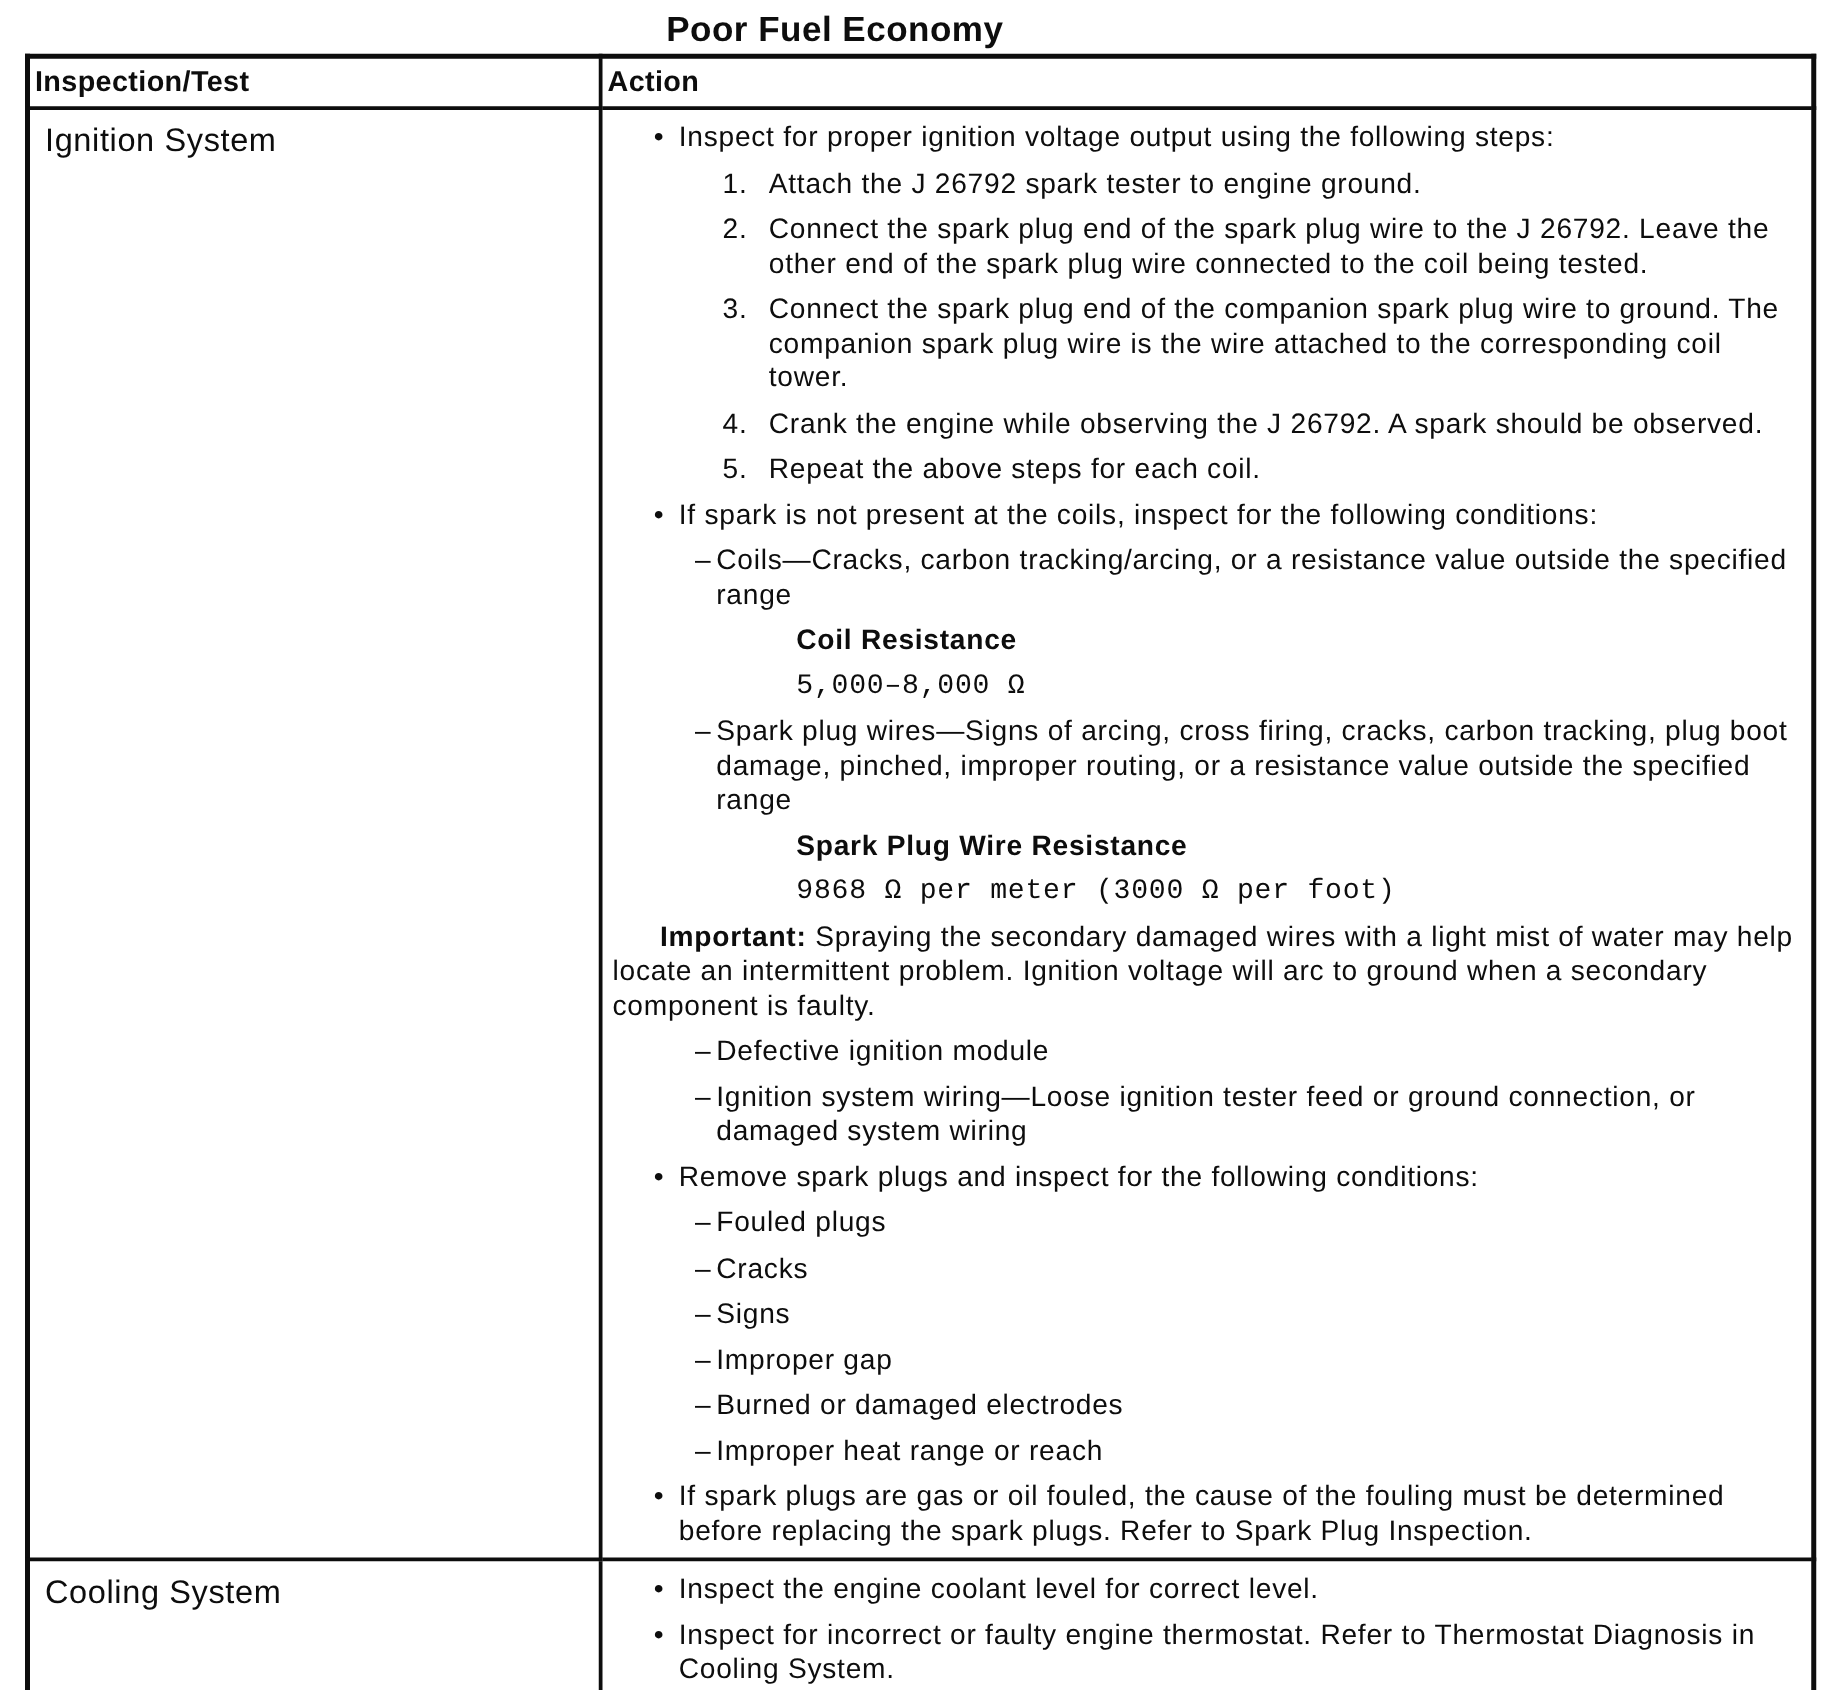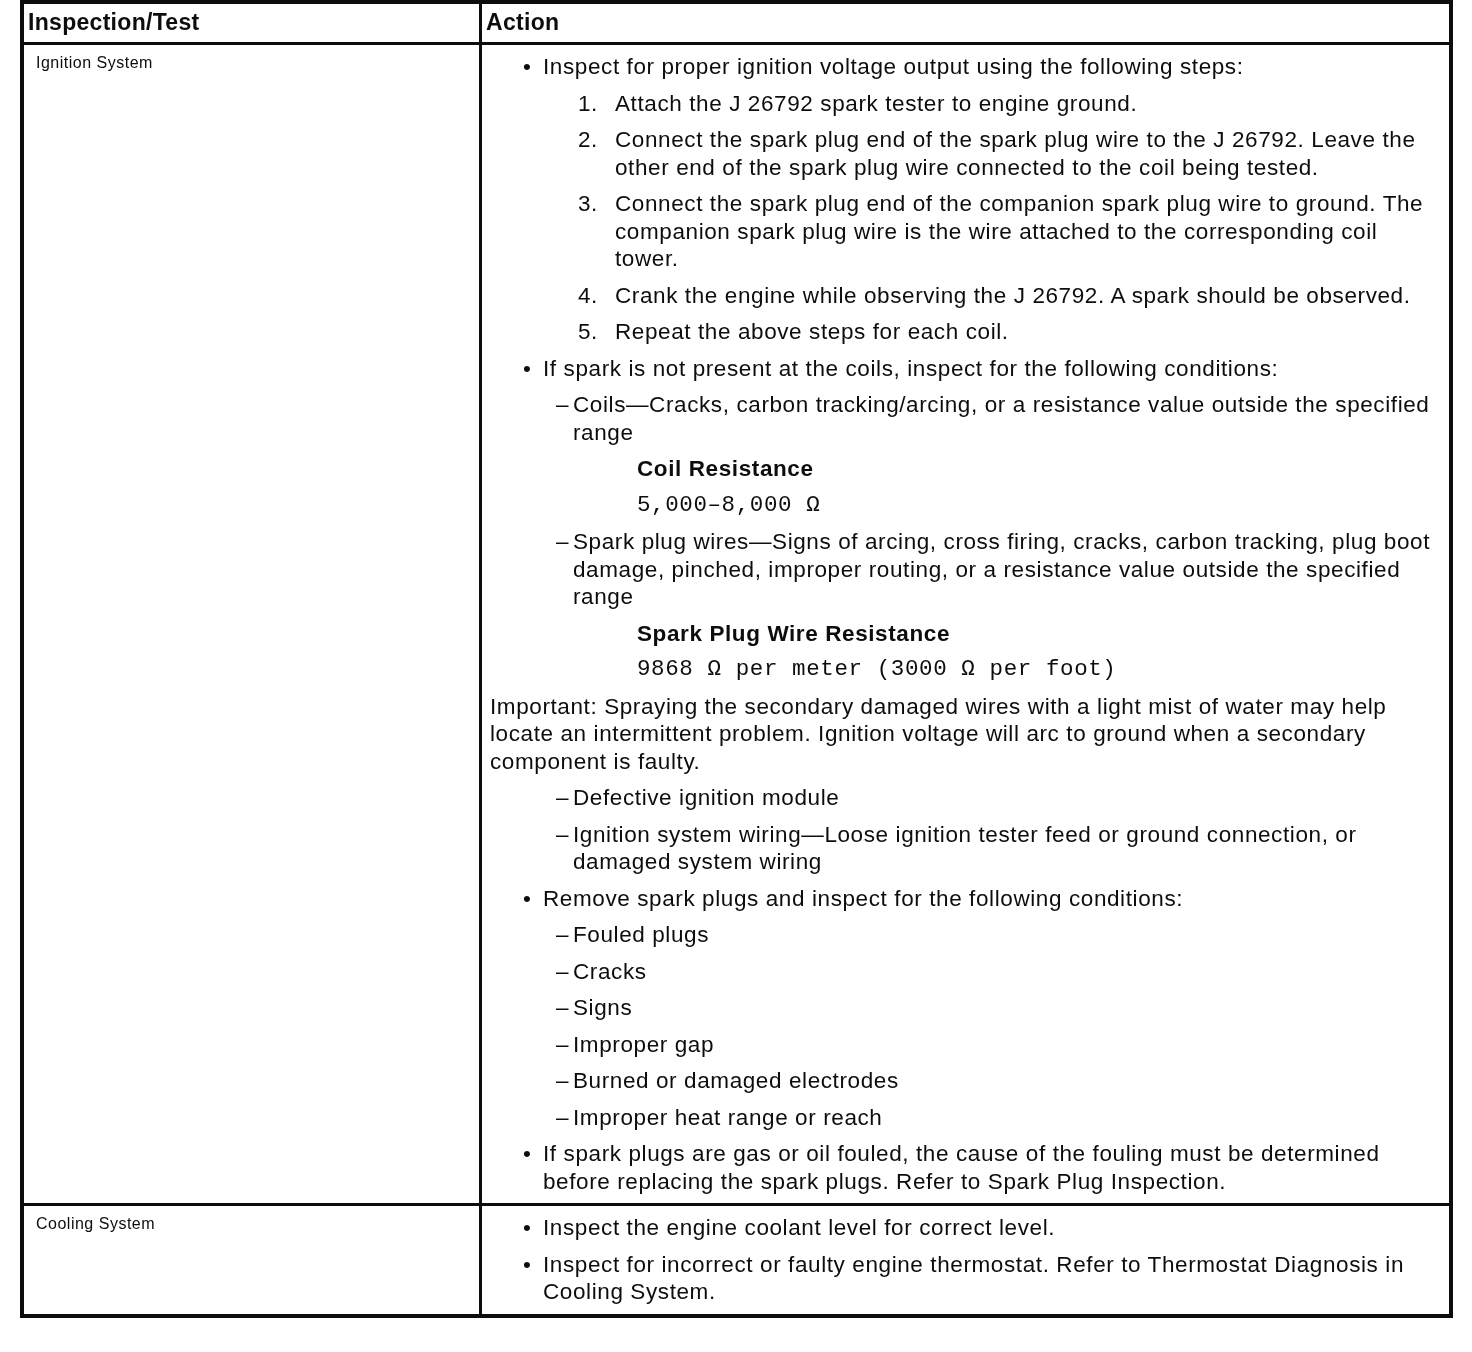--- a/index.html
+++ b/index.html
@@ -38,21 +38,21 @@
   }
   th {
     font-size: 23px;
     font-weight: 700;
     text-align: left;
     padding: 5px 4px 6px 4px;
     letter-spacing: 0.3px;
   }
   .th-inspection { width: 447px; }
   td.cell-inspection {
-    font-size: 16px;
+    font-size: 26px;
     letter-spacing: 0.5px;
     padding: 9px 12px;
   }
   td.cell-action {
     font-size: 22.5px;
     letter-spacing: 0.6px;
     padding: 8px 8px 8px 8px;
   }
   .item {
     display: flex;
@@ -67,26 +67,27 @@
   .item-bullet   > .marker { flex: 0 0 20px; }
   .item-numbered { padding-left: 88px; }
   .item-numbered > .marker { flex: 0 0 37px; }
   .item-dash     { padding-left: 66px; }
   .item-dash     > .marker { flex: 0 0 17px; }
   .item-spec-heading { padding-left: 147px; font-weight: 700; justify-content: center; }
   .item-spec-value   { padding-left: 147px; font-family: Liberation Mono, monospace; }
   .item-paragraph    { padding-left: 0; }
   .item-text { display: block; flex: 1 1 auto; }
   .it { }
-  .bd { font-weight: 400; }
+  .bd { font-weight: 700; margin-left: 38px; }
 </style>
 </head>
 <body>
 
 <div class="page">
+  <div class="title">Poor Fuel Economy</div>
   <table class="diag-table">
     <thead>
       <tr>
         <th class="th-inspection">Inspection/Test</th>
         <th class="th-action">Action</th>
       </tr>
     </thead>
     <tbody>
         <tr>
           <td class="cell-inspection">Ignition System</td>

